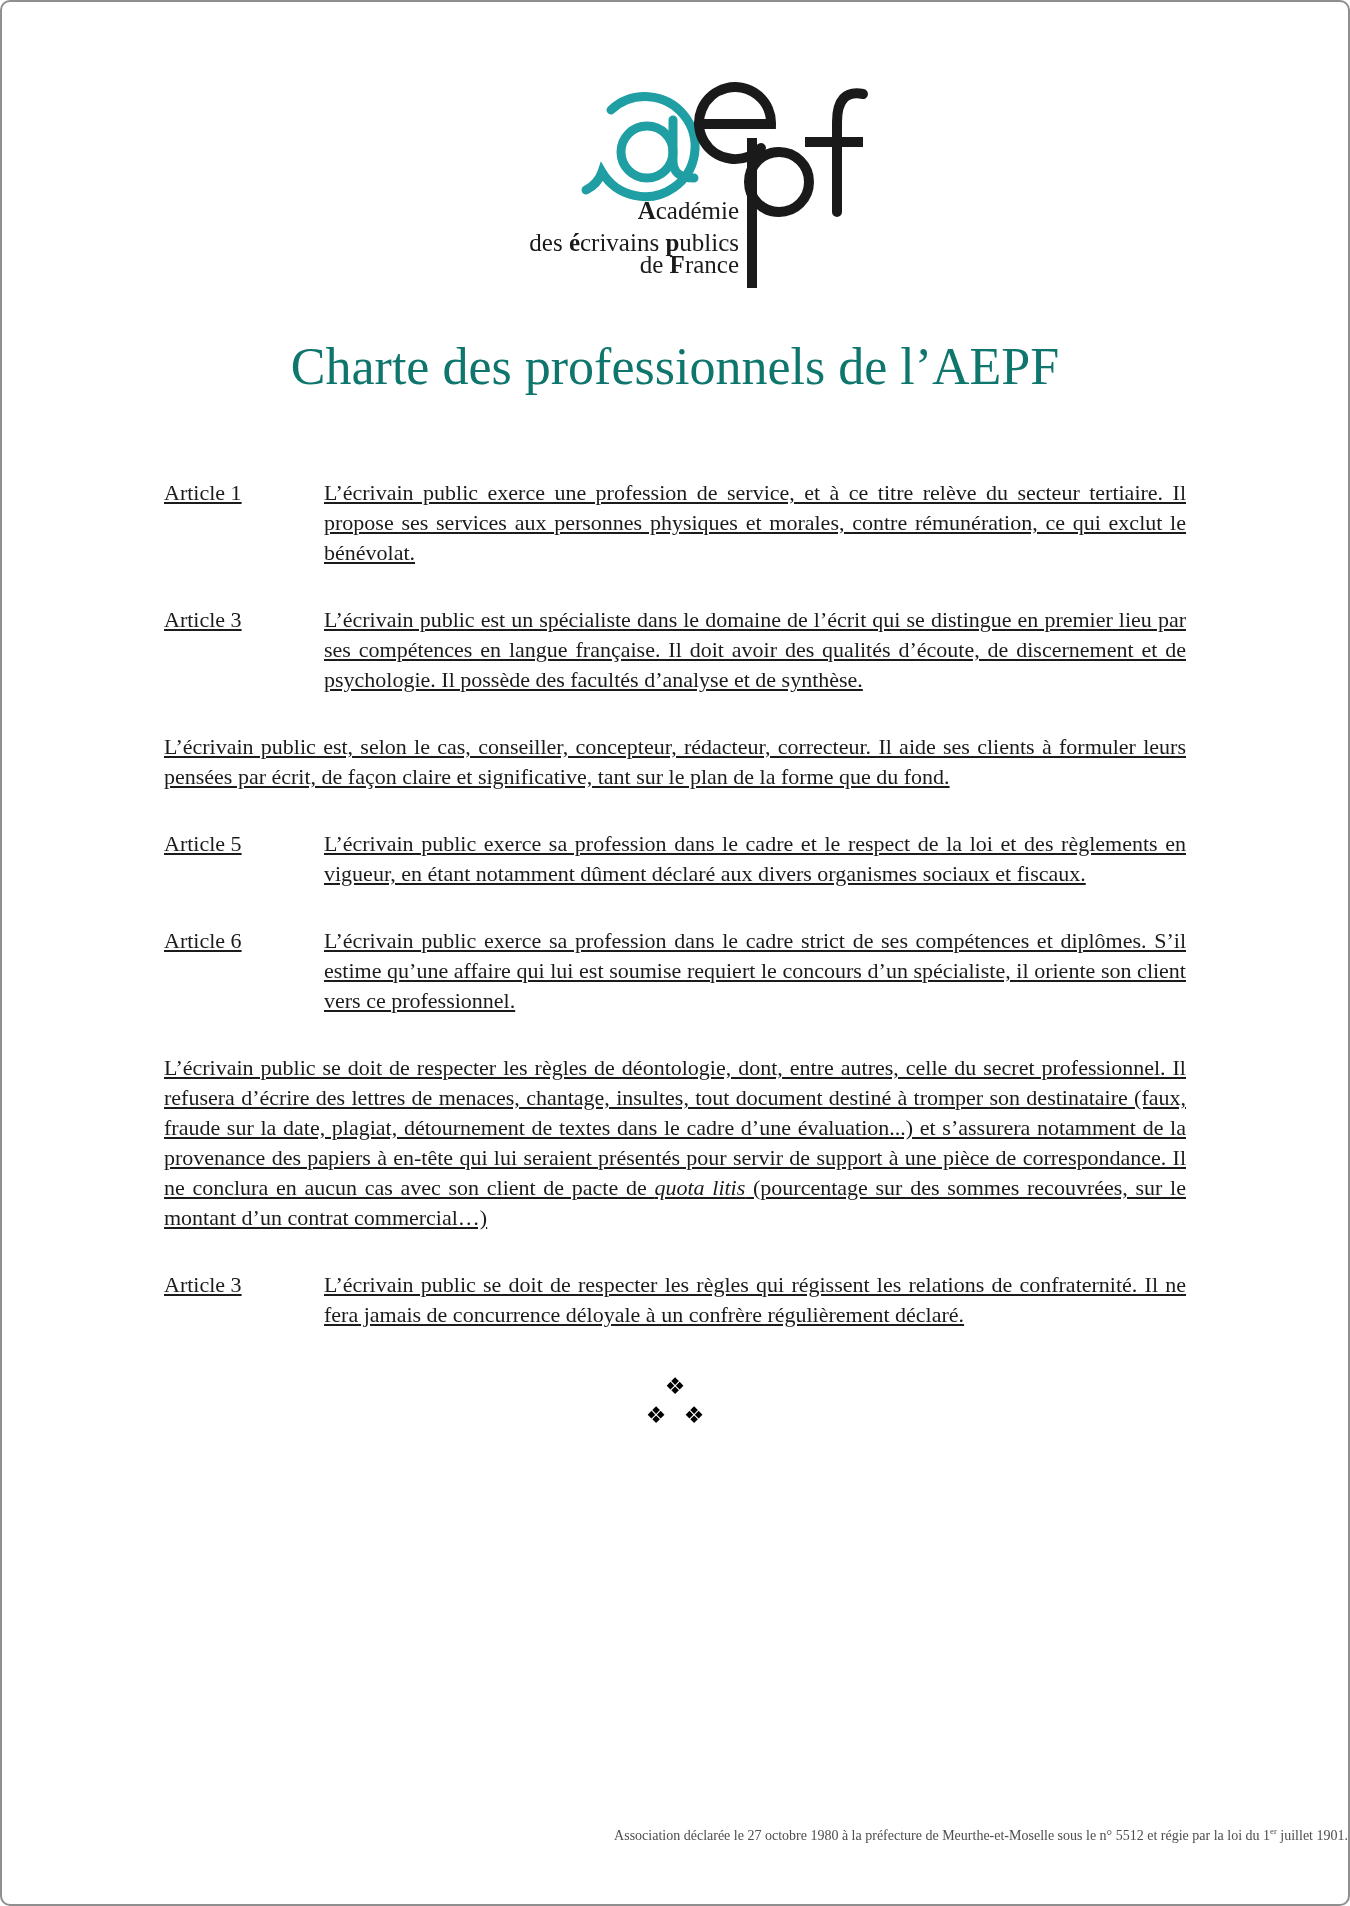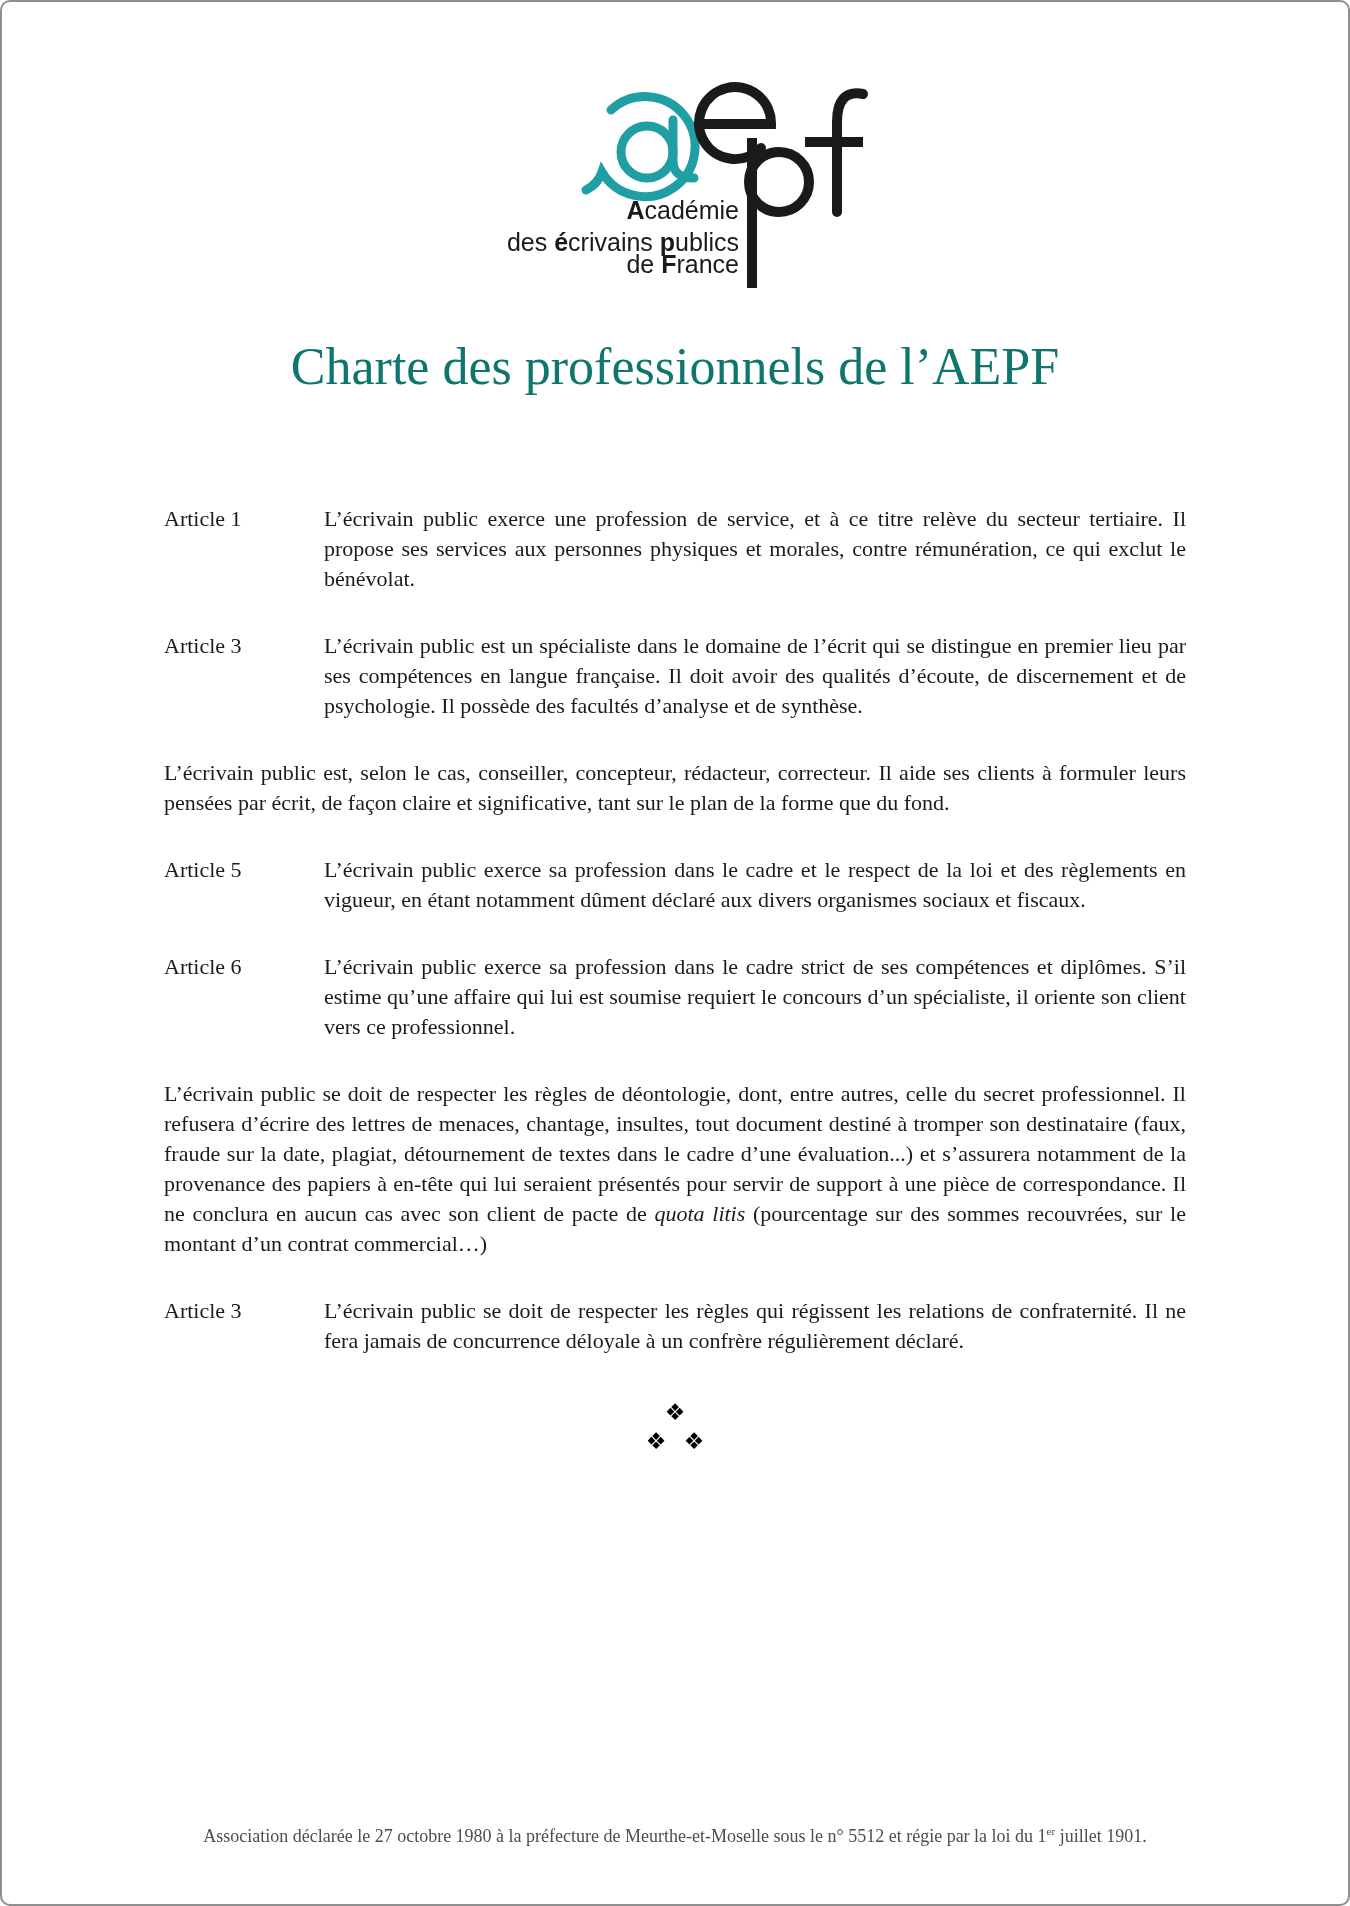--- a/index.html
+++ b/index.html
@@ -31,21 +31,21 @@
     position: absolute;
     left: 0;
     top: 0;
     width: 420px;
     height: 252px;
   }
   .logo-line {
     position: absolute;
     right: 146px;
     white-space: nowrap;
-    font-family: Liberation Sans, sans-serif;
+    font-family: Liberation Serif, serif;
     font-size: 25px;
     line-height: 25px;
     letter-spacing: 0px;
     color: #1a1a1a;
   }
   .logo-line.l1 { top: 138px; }
   .logo-line.l2 { top: 170px; }
   .logo-line.l3 { top: 192px; }
 
   
@@ -53,21 +53,22 @@
     margin: 26px 0 0 0;
     text-align: center;
     font-size: 52px;
     line-height: 58px;
     font-weight: normal;
     color: #0f766e;
   }
 
   
   .articles {
-    margin: 108px 162px 0 162px;
+    margin: 82px 162px 0 162px;
+    text-decoration: underline;
   }
   .article {
     display: flex;
     margin: 0 0 37px 0;
   }
   .article-label {
     flex: 0 0 160px;
     width: 160px;
     font-size: 22px;
     line-height: 30px;
@@ -94,22 +95,22 @@
     color: #000000;
   }
   .ornament .row2 { word-spacing: 10px; }
 
   
   .doc-footer {
     position: absolute;
     left: 0;
     right: 0;
     bottom: 58px;
-    text-align: center;
-    font-size: 18px;
+    text-align: right;
+    font-size: 14px;
     line-height: 20px;
     color: #4d4d4d;
     margin-top: 20px;
   }
   .doc-footer sup {
     font-size: 0.62em;
     vertical-align: super;
   }
 </style>
 </head>

